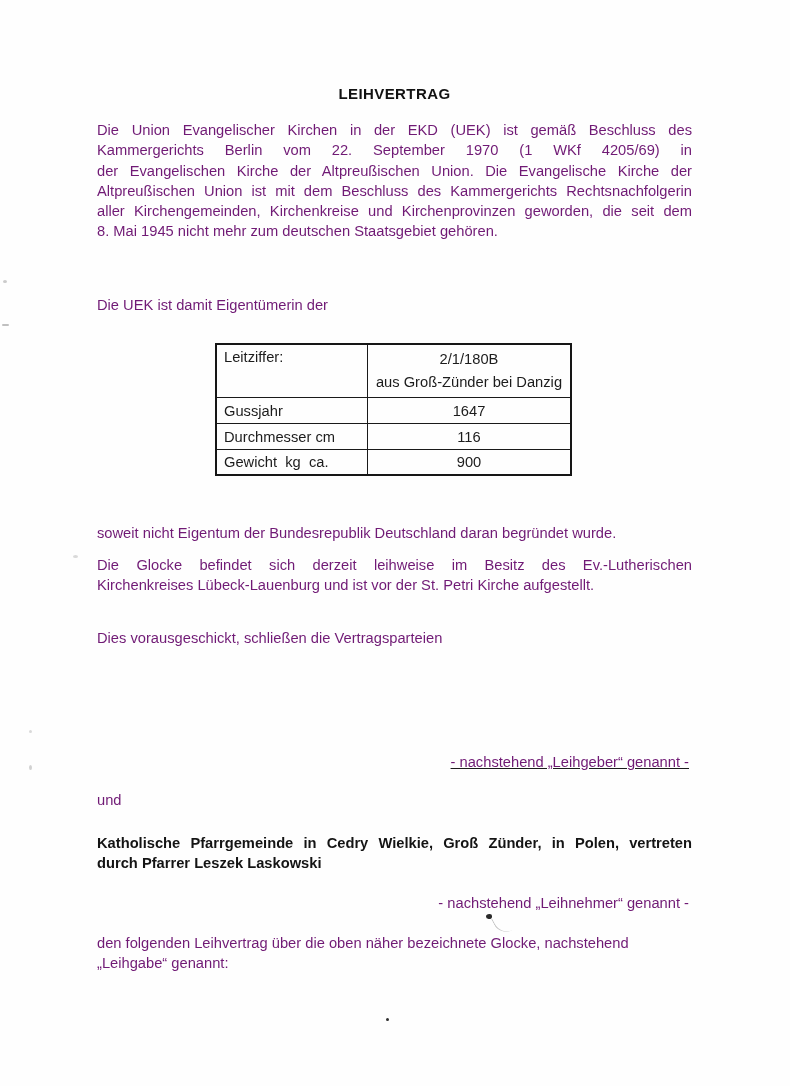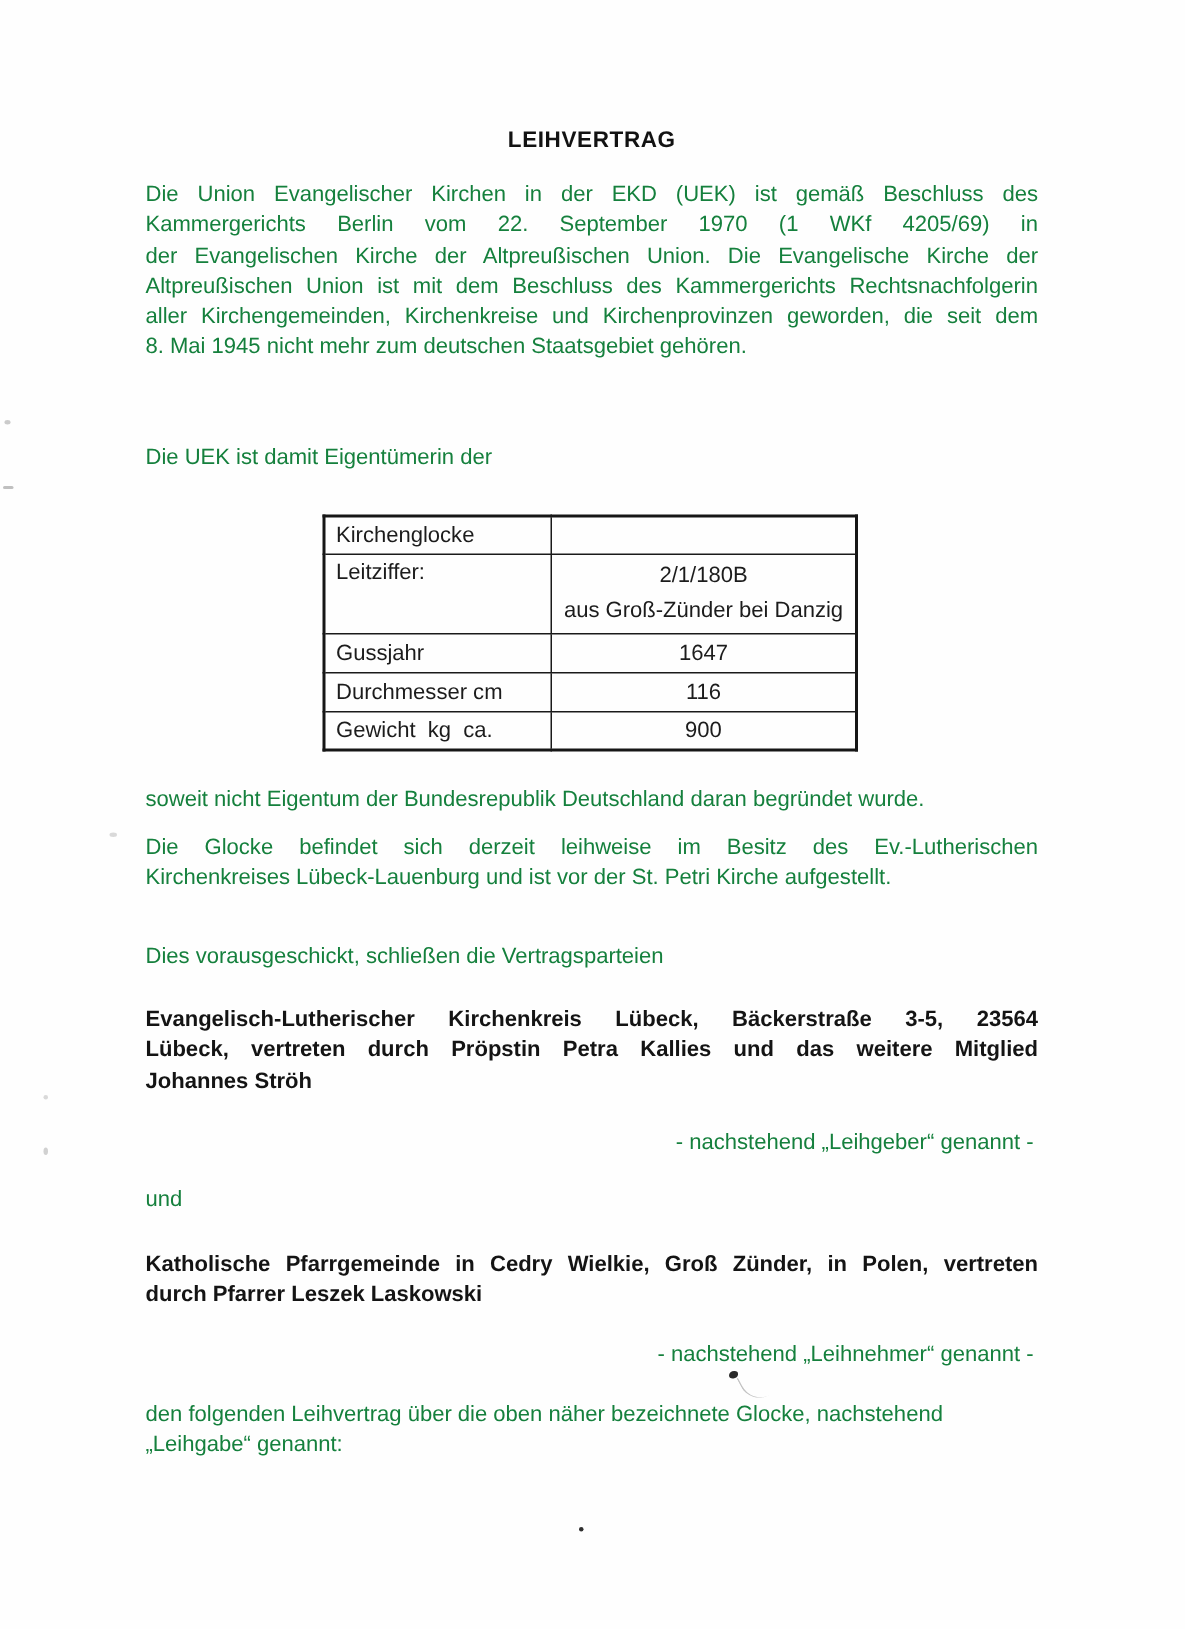--- a/index.html
+++ b/index.html
@@ -10,21 +10,21 @@
     color:#1b1b1b;
     position:relative;
     overflow:hidden;
   }
   .page{position:absolute;inset:0;background:#fefefe;}
   .block{position:absolute;left:97px;width:595px;}
   .line{
     font-size:14.7px;
     line-height:20.3px;
     white-space:normal;
-    color:#15803d;
+    color:#701a75;
   }
   .just{text-align:justify;text-align-last:justify;}
   .bold .line, .line.bold{font-weight:bold;color:#141414;}
   .right{text-align:right;padding-right:3px;}
   .doc-title{
     position:absolute;left:97px;width:595px;top:85px;
     text-align:center;
     font-size:15px;font-weight:bold;letter-spacing:0.4px;
     color:#121212;
   }
@@ -87,24 +87,20 @@
     <div class="line just">aller Kirchengemeinden, Kirchenkreise und Kirchenprovinzen geworden, die seit dem</div>
     <div class="line">8. Mai 1945 nicht mehr zum deutschen Staatsgebiet gehören.</div>
   </div>
 
   <div class="block" style="top:275px;margin-top:20px;">
     <div class="line">Die UEK ist damit Eigentümerin der</div>
   </div>
 
   <table class="bell">
     <tbody>
-        <tr class="r1">
-      <td class="lbl">Kirchenglocke</td>
-      <td class="val"></td>
-    </tr>
     <tr class="r2">
       <td class="lbl">Leitziffer:</td>
       <td class="val">
         <div class="v2line">2/1/180B</div>
         <div class="v2line">aus Groß-Zünder bei Danzig</div>
       </td>
     </tr>
     <tr class="r3">
       <td class="lbl">Gussjahr</td>
       <td class="val">1647</td>
@@ -126,27 +122,22 @@
   </div>
 
   <div class="block" style="top:523px;">
     <div class="line">soweit nicht Eigentum der Bundesrepublik Deutschland daran begründet wurde.</div>
   </div>
 
   <div class="block" style="top:628px;">
     <div class="line">Dies vorausgeschickt, schließen die Vertragsparteien</div>
   </div>
 
-  <div class="block bold" style="top:670px;">
-    <div class="line just">Evangelisch-Lutherischer Kirchenkreis Lübeck, Bäckerstraße 3-5, 23564</div>
-    <div class="line just">Lübeck, vertreten durch Pröpstin Petra Kallies und das weitere Mitglied</div>
-    <div class="line">Johannes Ströh</div>
-  </div>
 
-  <div class="block" style="top:752px;">
+  <div class="block" style="top:752px;text-decoration:underline;">
     <div class="line right">- nachstehend „Leihgeber“ genannt -</div>
   </div>
 
   <div class="block" style="top:790px;">
     <div class="line">und</div>
   </div>
 
   <div class="block bold" style="top:833px;">
     <div class="line just">Katholische Pfarrgemeinde in Cedry Wielkie, Groß Zünder, in Polen, vertreten</div>
     <div class="line">durch Pfarrer Leszek Laskowski</div>

